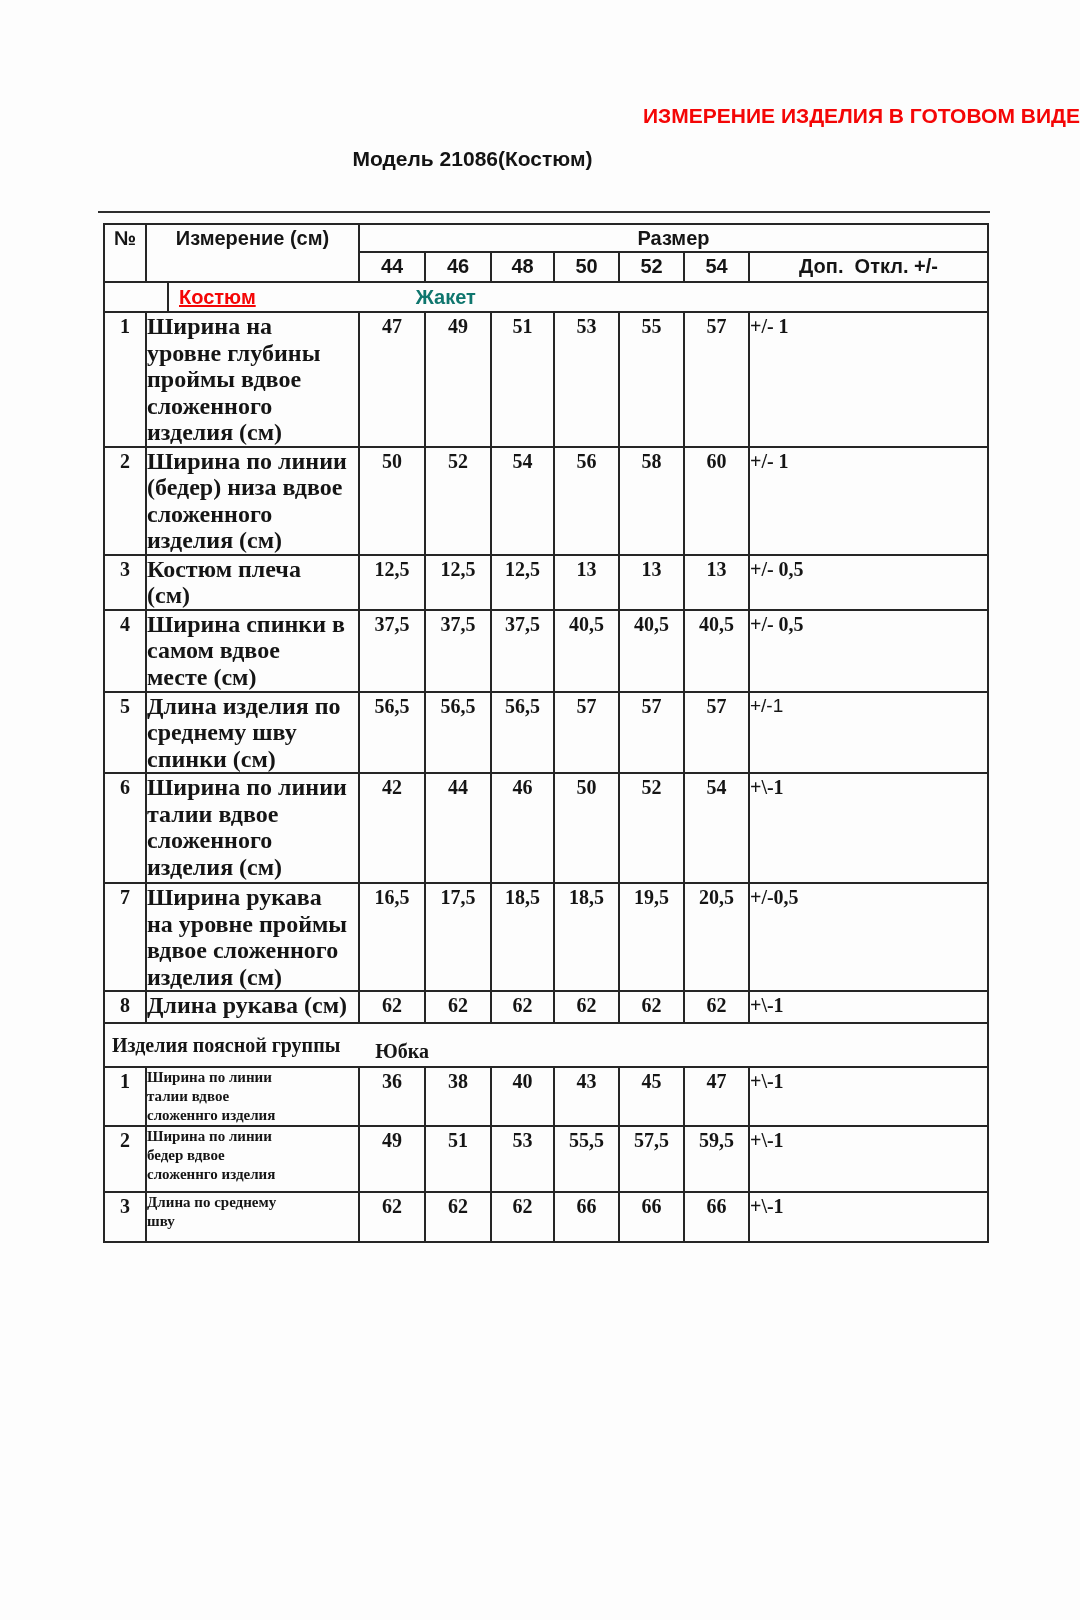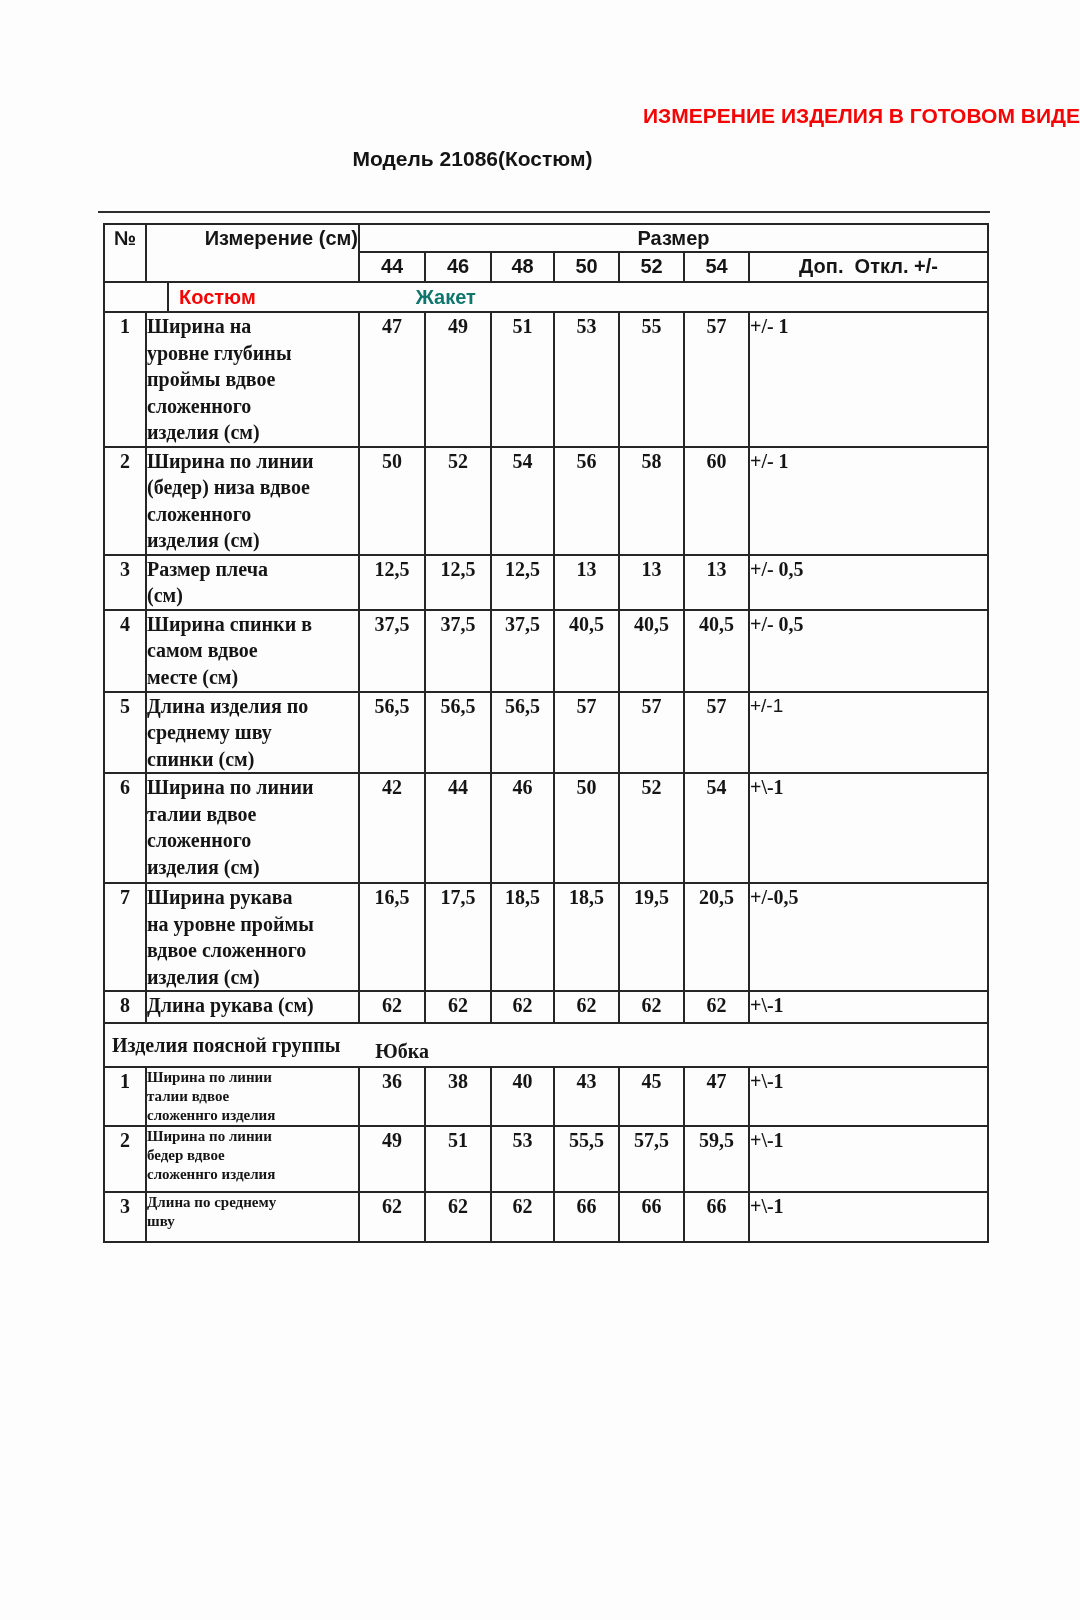--- a/index.html
+++ b/index.html
@@ -9,35 +9,35 @@
              font-family:"Liberation Sans", sans-serif;font-weight:700;font-size:21px;color:#f40606;}
   .doc-subtitle{position:absolute;left:0;top:147px;width:945px;text-align:center;
              font-family:"Liberation Sans", sans-serif;font-weight:700;font-size:21px;color:#141414;}
   .top-rule{position:absolute;left:98px;top:211px;width:892px;height:2px;background:#2e2e2e;}
   .tablewrap{position:absolute;left:103px;top:223px;width:886px;}
   table.meas{border-collapse:collapse;table-layout:fixed;width:886px;}
   table.meas td, table.meas th{border:2px solid #262626;vertical-align:top;padding:0;overflow:hidden;}
   
   th.h{font-family:"Liberation Sans", sans-serif;font-weight:700;font-size:20px;
        text-align:center;padding-top:1px;line-height:26px;}
-  th.h-meas{text-align:right;padding-left:8px;}
+  th.h-meas{text-align:center;padding-left:8px;}
   th.h-tol{white-space:pre;margin-left:35px;}
   
   td.num{font-weight:700;font-size:20px;text-align:center;line-height:26px;padding-top:2px;}
-  td.name{font-weight:700;font-size:20px;line-height:26.5px;padding:2px 4px 0 7px;white-space:pre-line;}
+  td.name{font-weight:700;font-size:24px;line-height:26.5px;padding:2px 4px 0 7px;white-space:pre-line;}
   td.val{font-weight:700;font-size:20px;text-align:center;line-height:26px;padding-top:2px;}
   td.tol{font-weight:700;font-size:20px;line-height:26px;padding:2px 0 0 13px;}
   td.tol.sans{font-family:"Liberation Sans", sans-serif;font-weight:400;font-size:19px;}
   td.sname{font-weight:700;font-size:15px;line-height:19px;padding:4px 4px 0 7px;white-space:pre-line;}
   
   td.suitrow{padding:0;}
   .suit-flex{display:flex;height:28px;align-items:center;}
   .suit-gap{width:62px;height:28px;border-right:2px solid #262626;flex:0 0 auto;}
   .suit-label{font-family:"Liberation Sans", sans-serif;font-weight:700;font-size:20px;color:#f40606;
-              margin-left:10px;line-height:28px;}
+              margin-left:10px;line-height:28px;text-decoration:underline;}
   .suit-label2{font-family:"Liberation Sans", sans-serif;font-weight:700;font-size:20px;color:#0f766e;
               margin-left:160px;line-height:28px;}
   td.sectionrow{padding:0;}
   .sect-flex{display:flex;height:42px;align-items:center;}
   .sect-label{font-weight:700;font-size:20px;margin-left:7px;line-height:30px;}
   .sect-label2{font-weight:700;font-size:20px;margin-left:35px;line-height:30px;margin-top:11px;}
   
   tr.hr1{height:28px;} tr.hr2{height:30px;} tr.suit{height:28px;}
   tr.r1{height:134px;} tr.r2{height:107px;} tr.r3{height:53px;} tr.r4{height:82px;}
   tr.r5{height:78px;} tr.r6{height:110px;} tr.r7{height:104px;} tr.r8{height:32px;}
@@ -117,21 +117,21 @@
         <td class="val">52</td>
         <td class="val">54</td>
         <td class="val">56</td>
         <td class="val">58</td>
         <td class="val">60</td>
         <td class="tol">+/- 1</td>
       </tr>
 
       <tr class="r3">
         <td class="num">3</td>
-        <td class="name">Размер плеча
+        <td class="name">Костюм плеча
 (см)</td>
         <td class="val">12,5</td>
         <td class="val">12,5</td>
         <td class="val">12,5</td>
         <td class="val">13</td>
         <td class="val">13</td>
         <td class="val">13</td>
         <td class="tol">+/- 0,5</td>
       </tr>
 

